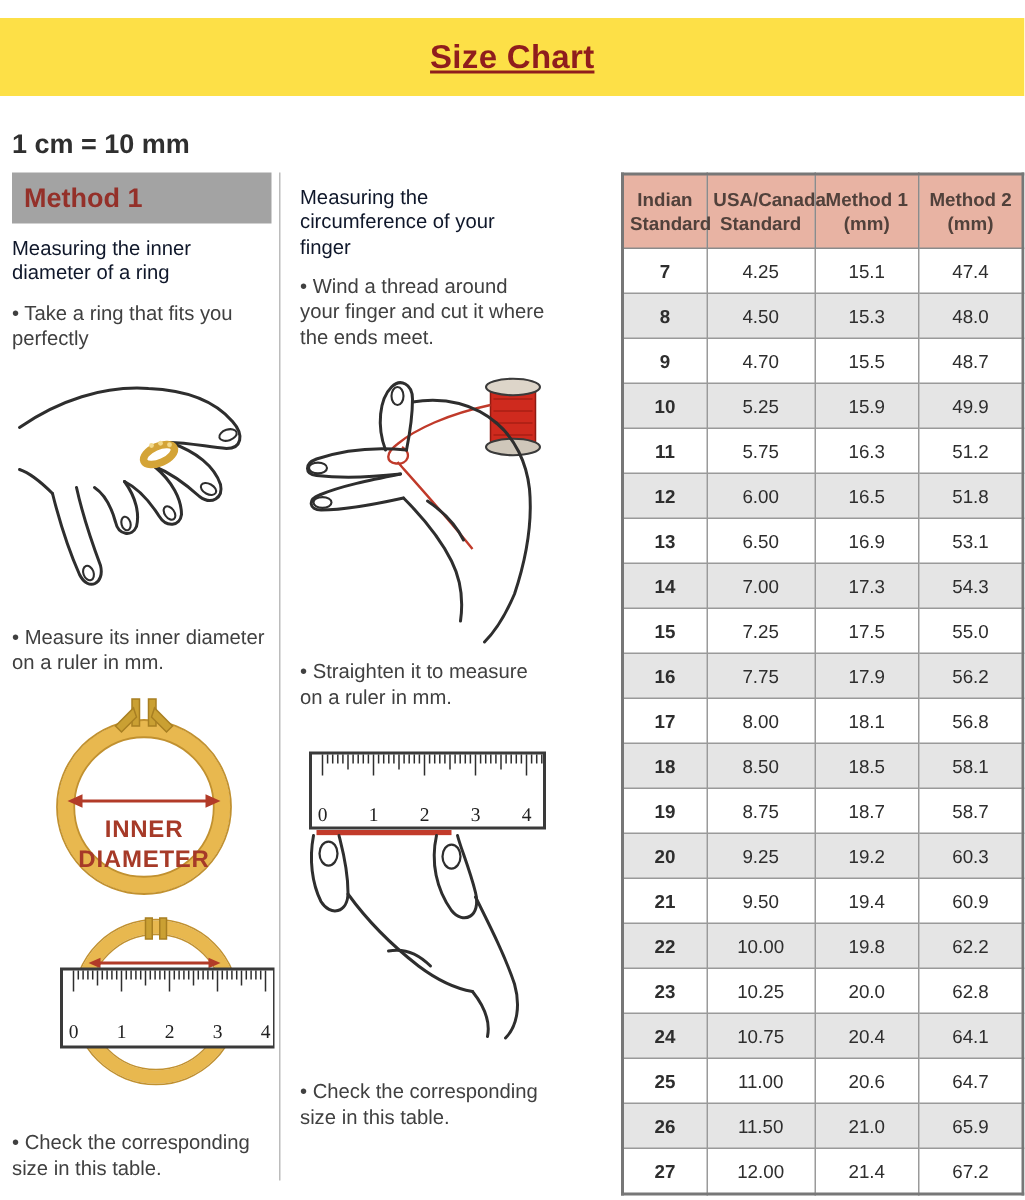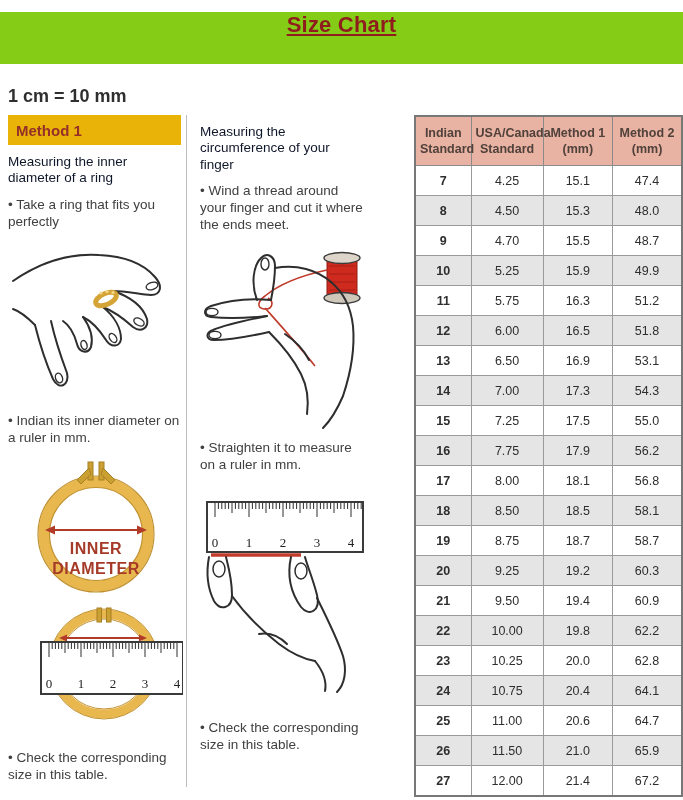--- a/index.html
+++ b/index.html
@@ -2,35 +2,35 @@
 <html><head>
 <meta charset="utf-8">
 <style>
   html,body{margin:0;padding:0;}
   body{
     width:683px;height:800px;background:#ffffff;overflow:hidden;
     font-family:"Liberation Sans",sans-serif;color:#3c3c3c;
   }
   .page{width:683px;height:800px;position:relative;}
   .title-bar{
-    margin-top:12px;height:52px;background:#84cc16;
-    display:flex;justify-content:center;
+    margin-top:12px;height:52px;background:#fde047;
+    display:flex;align-items:center;justify-content:center;
   }
   .page-title{
     margin:0;font-size:22px;font-weight:bold;color:#8f1d1d;
     text-decoration:underline;letter-spacing:.2px;
   }
   .unit-note{font-size:18px;font-weight:bold;color:#2f2f2f;padding:22px 0 8px 8px;}
   .columns{display:flex;align-items:stretch;}
   .method{box-sizing:border-box;}
   .method-1{width:183px;padding-left:8px;}
   .method-2{width:178px;padding-left:11px;}
   .divider{width:1px;background:#bcbcbc;margin:0 2px 10px 3px;}
   .method-header{
-    background:#eab308;color:#943029;font-weight:bold;font-size:15px;
+    background:#a3a3a3;color:#943029;font-weight:bold;font-size:18px;
     padding:7px 8px 6px 8px;margin-right:2px;
   }
   .subtitle{font-weight:normal;color:#0f172a;font-size:13.5px;line-height:1.22;margin:9px 2px 0 0;}
   .bullet{font-size:13.5px;color:#404040;line-height:1.25;margin:10px 2px 0 0;}
   .illus{display:block;margin:4px auto 0 auto;}
   
   .table-wrap{flex:1;margin-left:3px;padding-left:44px;}
   table{border-collapse:collapse;width:100%;table-layout:fixed;border:2px solid #777777;}
   th{
     background:#e8b3a3;color:#51413b;font-weight:bold;font-size:12.5px;
@@ -80,21 +80,21 @@
           <ellipse cx="48" cy="143" rx="5" ry="3.4" transform="rotate(70 48 143)"></ellipse>
         </g>
         <g>
           <ellipse cx="95" cy="64" rx="11" ry="5.5" transform="rotate(-24 95 64)" fill="none" stroke="#d4a437" stroke-width="5"></ellipse>
           <circle cx="90" cy="58" r="1.6" fill="#f2d98a"></circle>
           <circle cx="96" cy="56.5" r="1.6" fill="#f2d98a"></circle>
           <circle cx="102" cy="57.5" r="1.6" fill="#f2d98a"></circle>
         </g>
       </svg>
 
-      <p class="bullet">• Indian its inner diameter on a ruler in mm.</p>
+      <p class="bullet">• Measure its inner diameter on a ruler in mm.</p>
 
       <svg class="illus" width="170" height="150" viewBox="0 0 170 150">
         <circle cx="85" cy="84" r="52" fill="none" stroke="#e8b84f" stroke-width="11"></circle>
         <circle cx="85" cy="84" r="58" fill="none" stroke="#c19130" stroke-width="1.2"></circle>
         <circle cx="85" cy="84" r="46.5" fill="none" stroke="#c19130" stroke-width="1.2"></circle>
         <g fill="#caa033" stroke="#a87f22" stroke-width="1">
           <rect x="77" y="12" width="5" height="18"></rect>
           <rect x="88" y="12" width="5" height="18"></rect>
           <path d="M66,30 L78,18 L80,24 L70,34 Z"></path>
           <path d="M104,30 L92,18 L90,24 L100,34 Z"></path>

